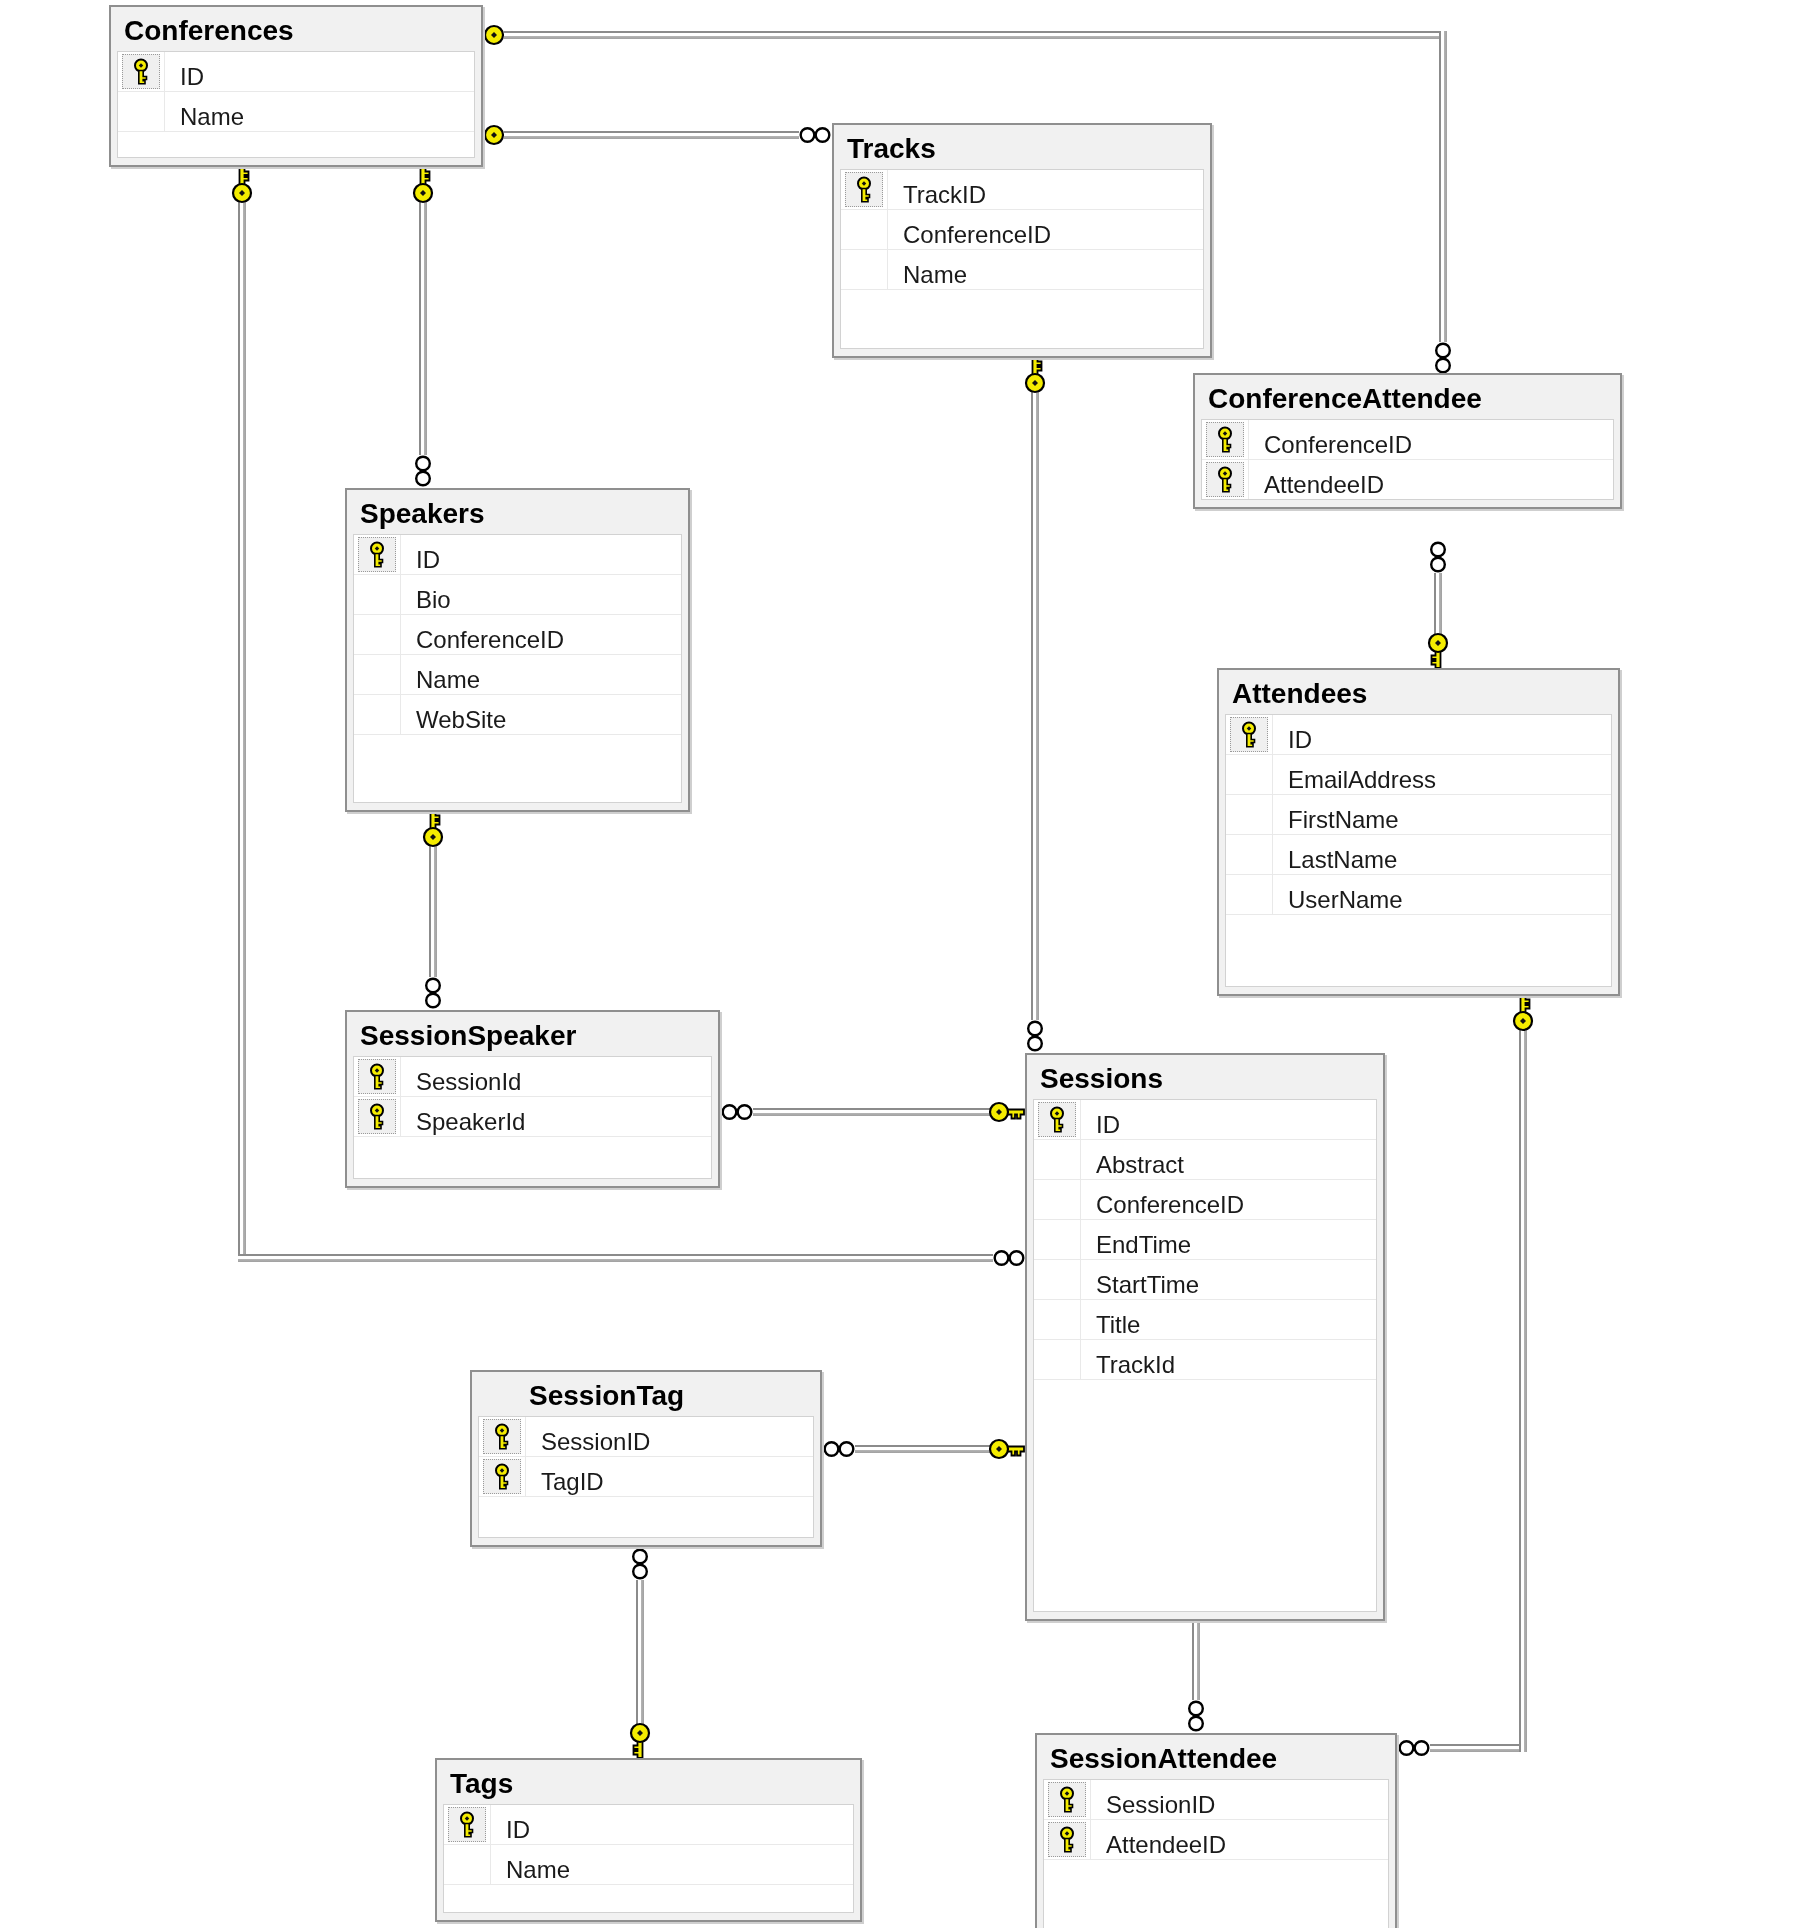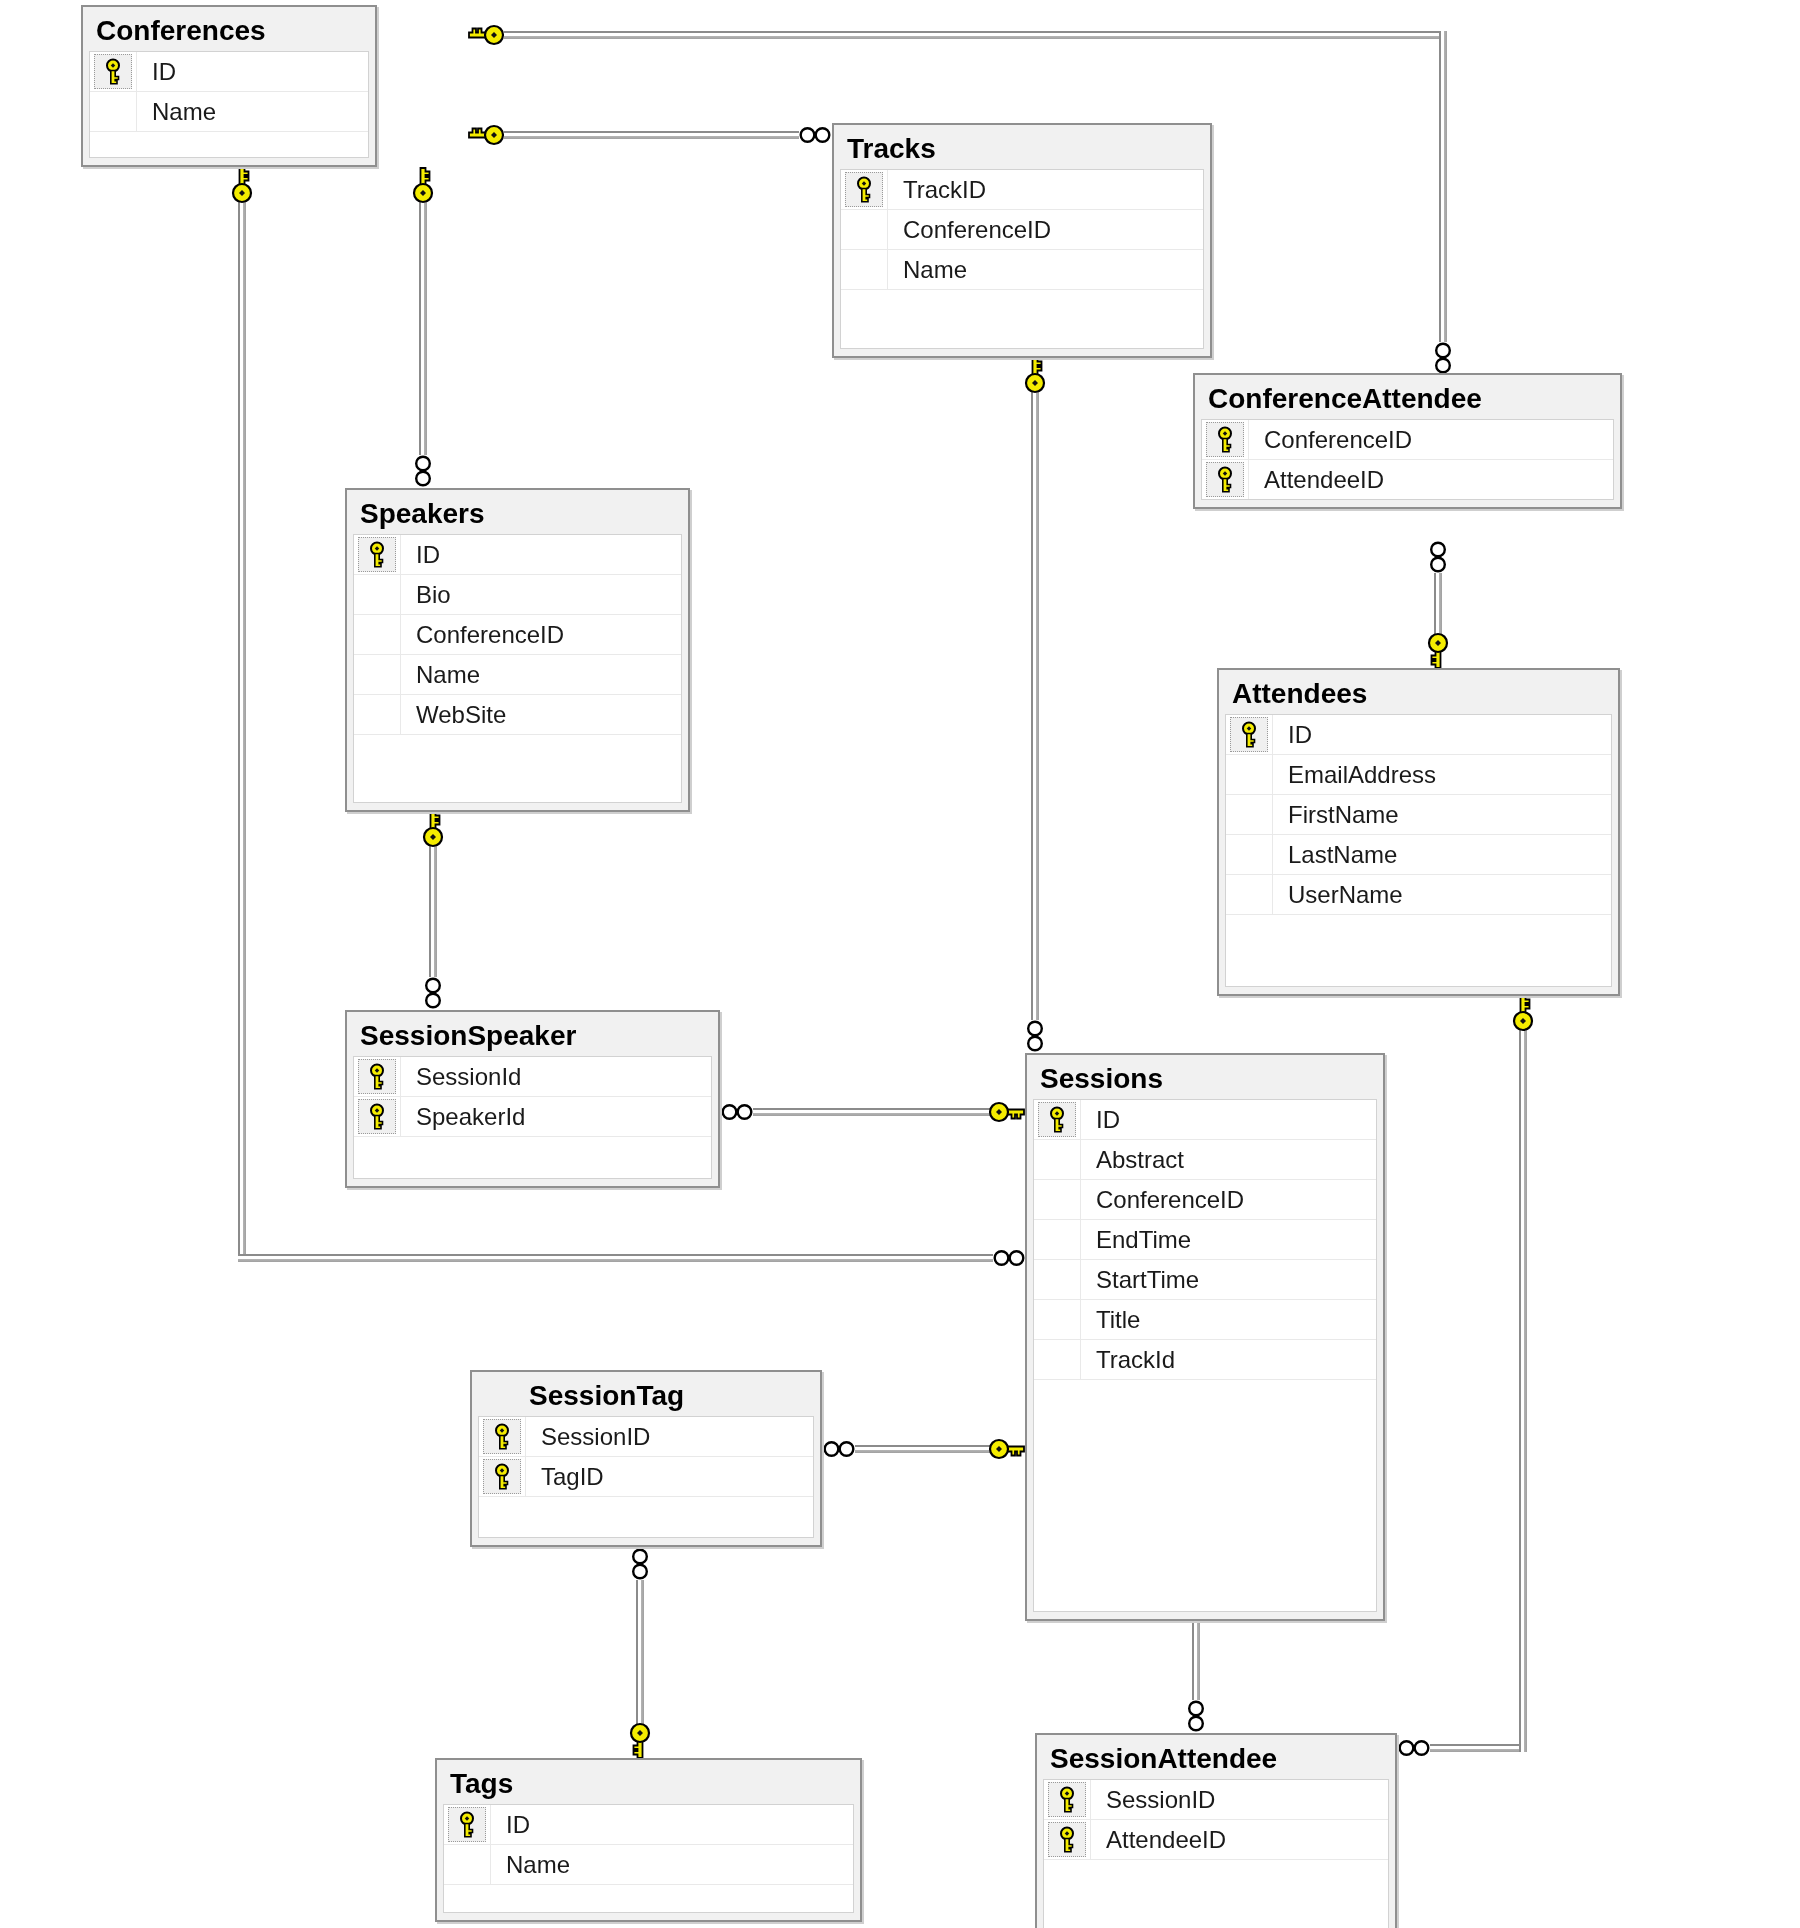--- a/index.html
+++ b/index.html
@@ -17,21 +17,21 @@
   .table-title{
     height:42px;line-height:48px;padding-left:13px;
     font-size:28px;font-weight:bold;color:#000;
     white-space:nowrap;overflow:hidden;
   }
   .fields-panel{
     position:absolute;left:6px;right:6px;top:44px;bottom:7px;
     background:#ffffff;border:1px solid #d2d2d2;overflow:hidden;
   }
   .field-row{
-    height:39px;display:flex;align-items:center;
+    height:39px;display:flex;align-items:flex-end;
     border-bottom:1px solid #e9e9e9;
   }
   .icon-cell{
     width:46px;align-self:stretch;flex:0 0 46px;
     display:flex;align-items:center;justify-content:center;
     border-right:1px solid #e9e9e9;
   }
   .pk-box{
     width:36px;height:33px;background:#f0f0f0;border:1px dotted #9a9a9a;
     display:flex;align-items:center;justify-content:center;
@@ -193,21 +193,21 @@
       <svg width="26" height="38" viewBox="0 0 26 38" class="end-icon" style="left: 1510px; top: 994px; transform: rotate(0deg);">
         <path d="M10.5 2 L15.5 2 L15.5 5.5 L19.5 5.5 L19.5 9 L15.5 9 L15.5 11 L19.5 11 L19.5 14.5 L15.5 14.5 L15.5 21 L10.5 21 Z" fill="#f4ec00" stroke="#000000" stroke-width="1.8"></path>
         <circle cx="13" cy="27" r="9" fill="#f4ec00" stroke="#000000" stroke-width="2.2"></circle>
         <rect x="10.9" y="24.9" width="4.2" height="4.2" fill="#111" transform="rotate(45 13 27)"></rect>
       </svg>
       <svg width="34" height="20" viewBox="0 0 34 20" class="end-icon" style="left: 1397px; top: 1738px; transform: rotate(0deg);">
         <circle cx="9.5" cy="10" r="6.8" fill="#fff" stroke="#000000" stroke-width="2.4"></circle>
         <circle cx="24.5" cy="10" r="6.8" fill="#fff" stroke="#000000" stroke-width="2.4"></circle>
       </svg>
     </div>
-    <div class="table-box" style="left: 81px; top: 5px; width: 296px; height: 162px;">
+    <div class="table-box" style="left: 109px; top: 5px; width: 374px; height: 162px;">
       <div class="table-title">Conferences</div>
       <div class="fields-panel">
         <div class="field-row">
           <div class="icon-cell">
             <div class="pk-box">
               <svg width="22" height="30" viewBox="0 0 22 30">
                 <circle cx="11" cy="8.5" r="6" fill="#f4ec00" stroke="#000000" stroke-width="2"></circle>
                 <path d="M8.8 13.5 L13.2 13.5 L13.2 19.5 L16.5 19.5 L16.5 22.5 L13.2 22.5 L13.2 23.8 L15 23.8 L15 26.8 L8.8 26.8 Z" fill="#f4ec00" stroke="#000000" stroke-width="1.6"></path>
                 <rect x="9.4" y="6.9" width="3.2" height="3.2" fill="#111" transform="rotate(45 11 8.5)"></rect>
               </svg>

